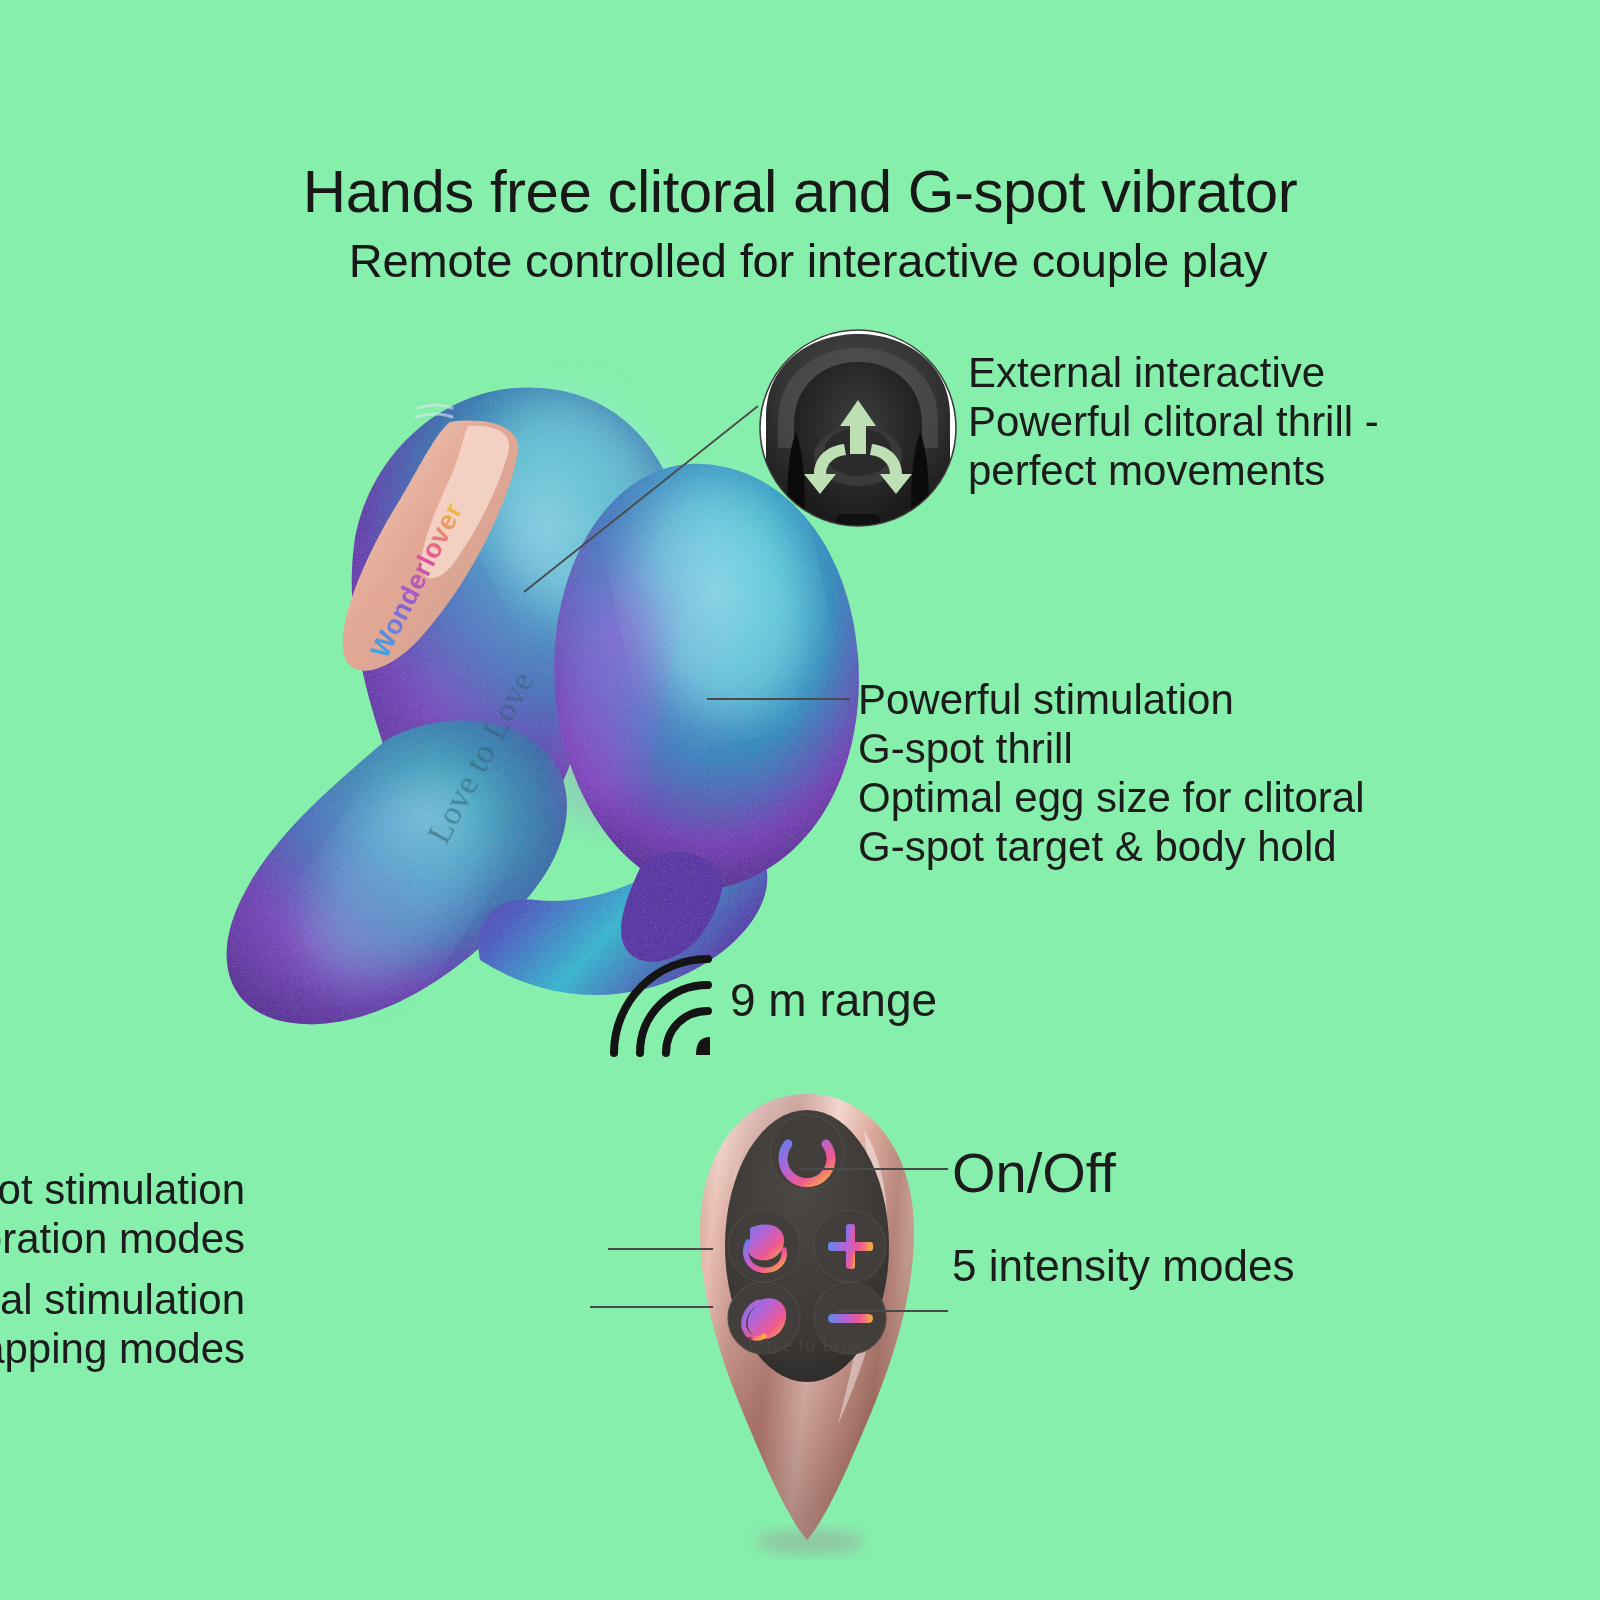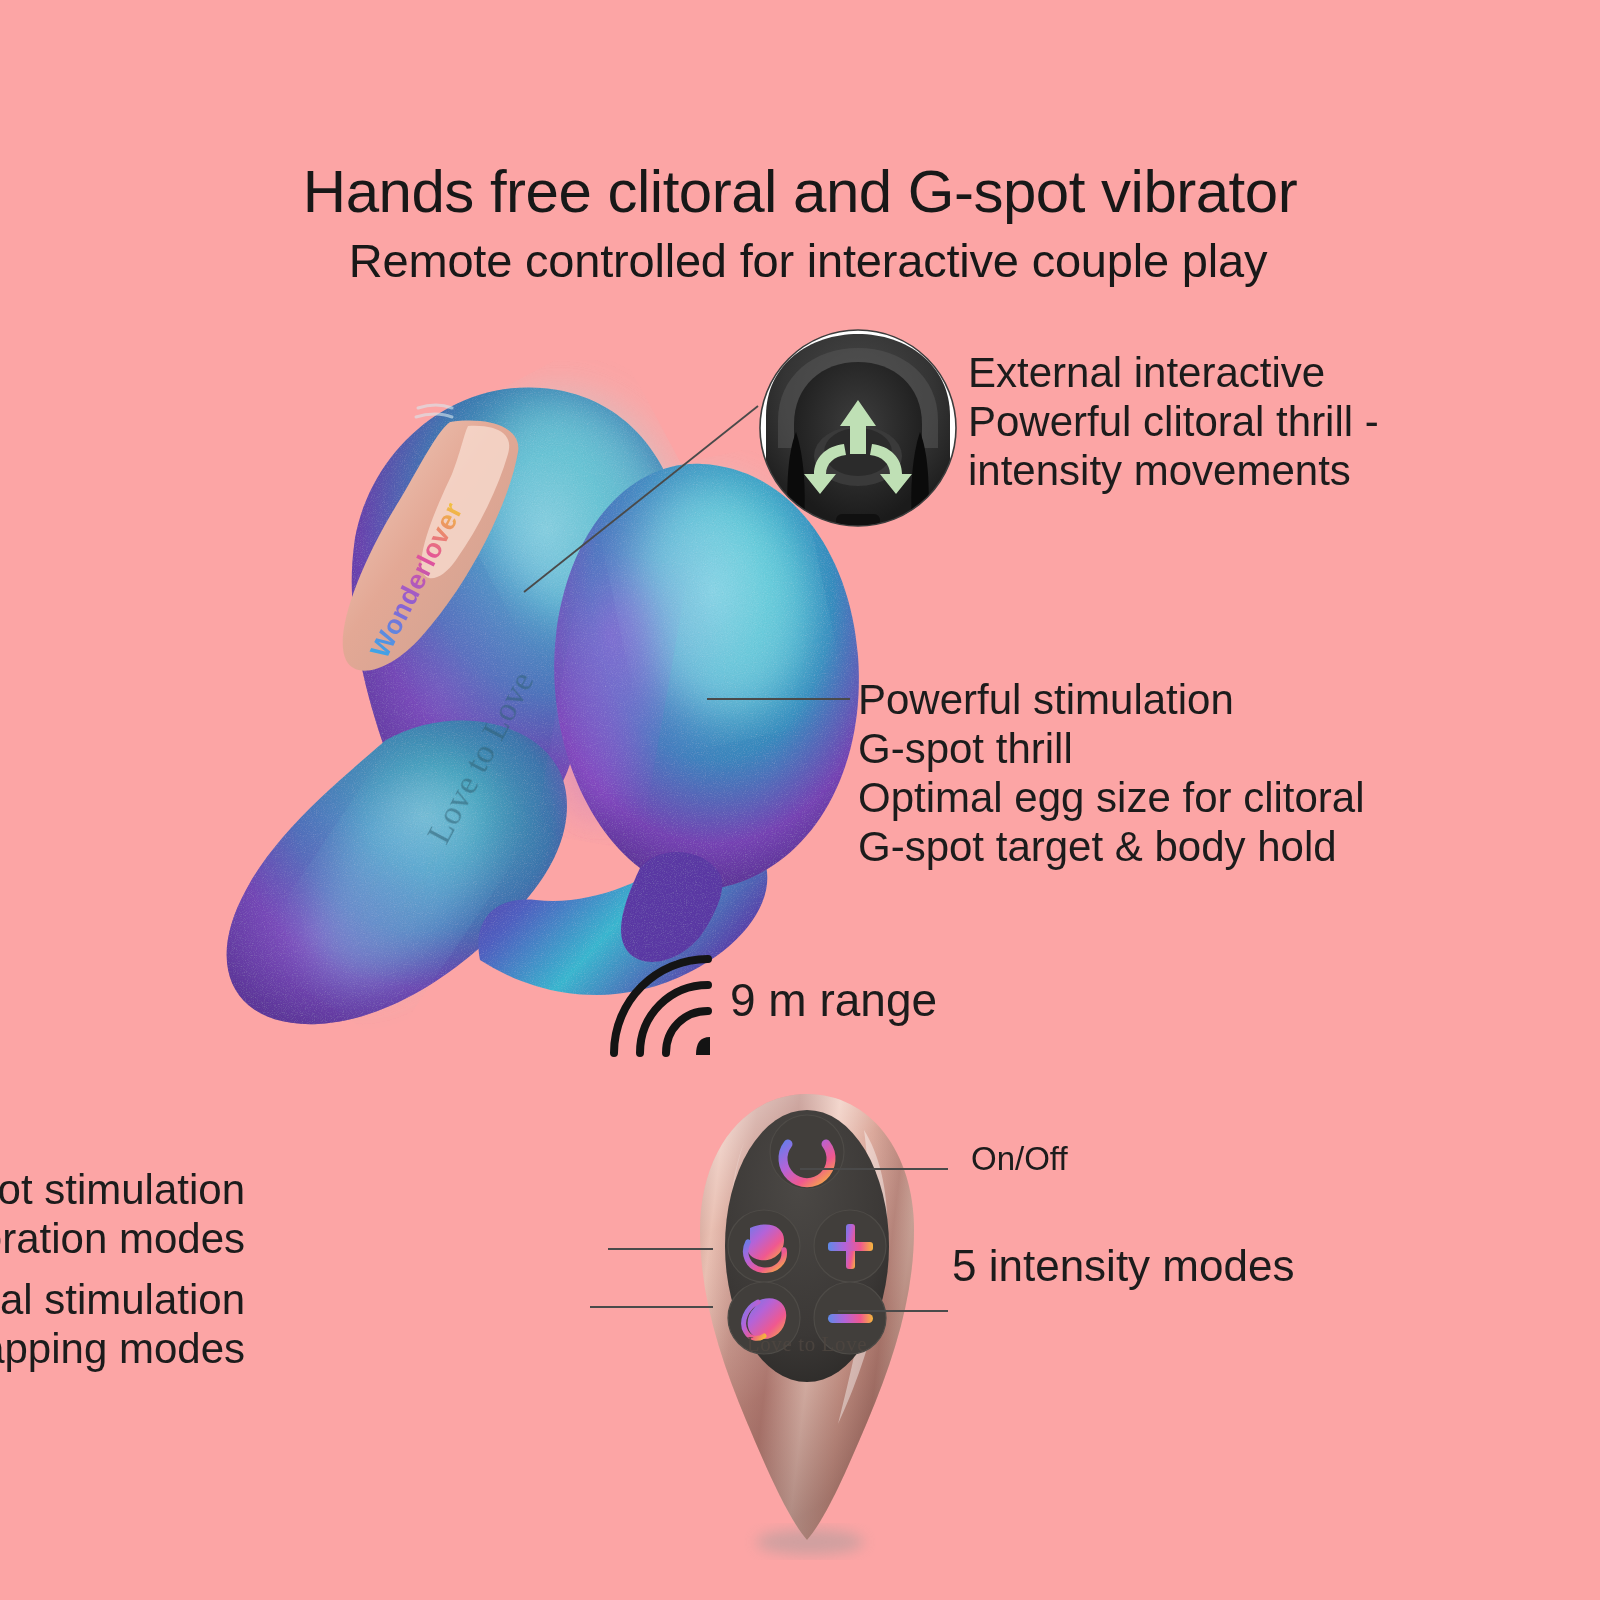--- a/index.html
+++ b/index.html
@@ -12,21 +12,21 @@
     height: 1600px;
     position: relative;
     overflow: hidden;
     font-family: "Liberation Sans", sans-serif;
     color: #1c1c1c;
     -webkit-font-smoothing: antialiased;
   }
   .stage {
     position: absolute;
     inset: 0;
-    background: #fca5a5;
+    background: #86efac;
   }
 
   
   .title-block {
     position: absolute;
     top: 160px;
     left: 0;
     width: 1600px;
     text-align: center;
   }
@@ -56,21 +56,21 @@
     line-height: 1.17;
     color: #1c1c1c;
     white-space: nowrap;
   }
   .callout.right { text-align: left; }
   .callout.left  { text-align: right; }
   .callout .line { display: block; }
 
   #callout-external { left: 968px; top: 348px; }
   #callout-internal { left: 858px; top: 675px; }
-  #callout-onoff    { left: 952px; top: 1140px; font-size: 33px; margin-left: 19px; }
+  #callout-onoff    { left: 952px; top: 1140px; font-size: 56px; }
   #callout-intensity{ left: 952px; top: 1240px; font-size: 44px; }
   #callout-gspot    { right: 1355px; top: 1165px; }
   #callout-clitoral { right: 1355px; top: 1275px; }
 
   
   #range-badge {
     position: absolute;
     left: 600px;
     top: 945px;
     width: 360px;
@@ -355,21 +355,21 @@
     <circle cx="110" cy="100" r="98" fill="none" stroke="#3d3d3d" stroke-width="1.6"></circle>
   </svg>
 
   <svg style="position:absolute;left:500px;top:380px;width:280px;height:240px;" viewBox="0 0 280 240">
     <line x1="24" y1="212" x2="258" y2="26" stroke="#4a4a4a" stroke-width="1.8"></line>
   </svg>
 
   <div class="callout right" id="callout-external">
     <span class="line">External interactive</span>
     <span class="line">Powerful clitoral thrill -</span>
-    <span class="line">intensity movements</span>
+    <span class="line">perfect movements</span>
   </div>
 
   <div class="leader" id="leader-internal"></div>
   <div class="callout right" id="callout-internal">
     <span class="line">Powerful stimulation</span>
     <span class="line">G-spot thrill</span>
     <span class="line">Optimal egg size for clitoral</span>
     <span class="line">G-spot target &amp; body hold</span>
   </div>
 

